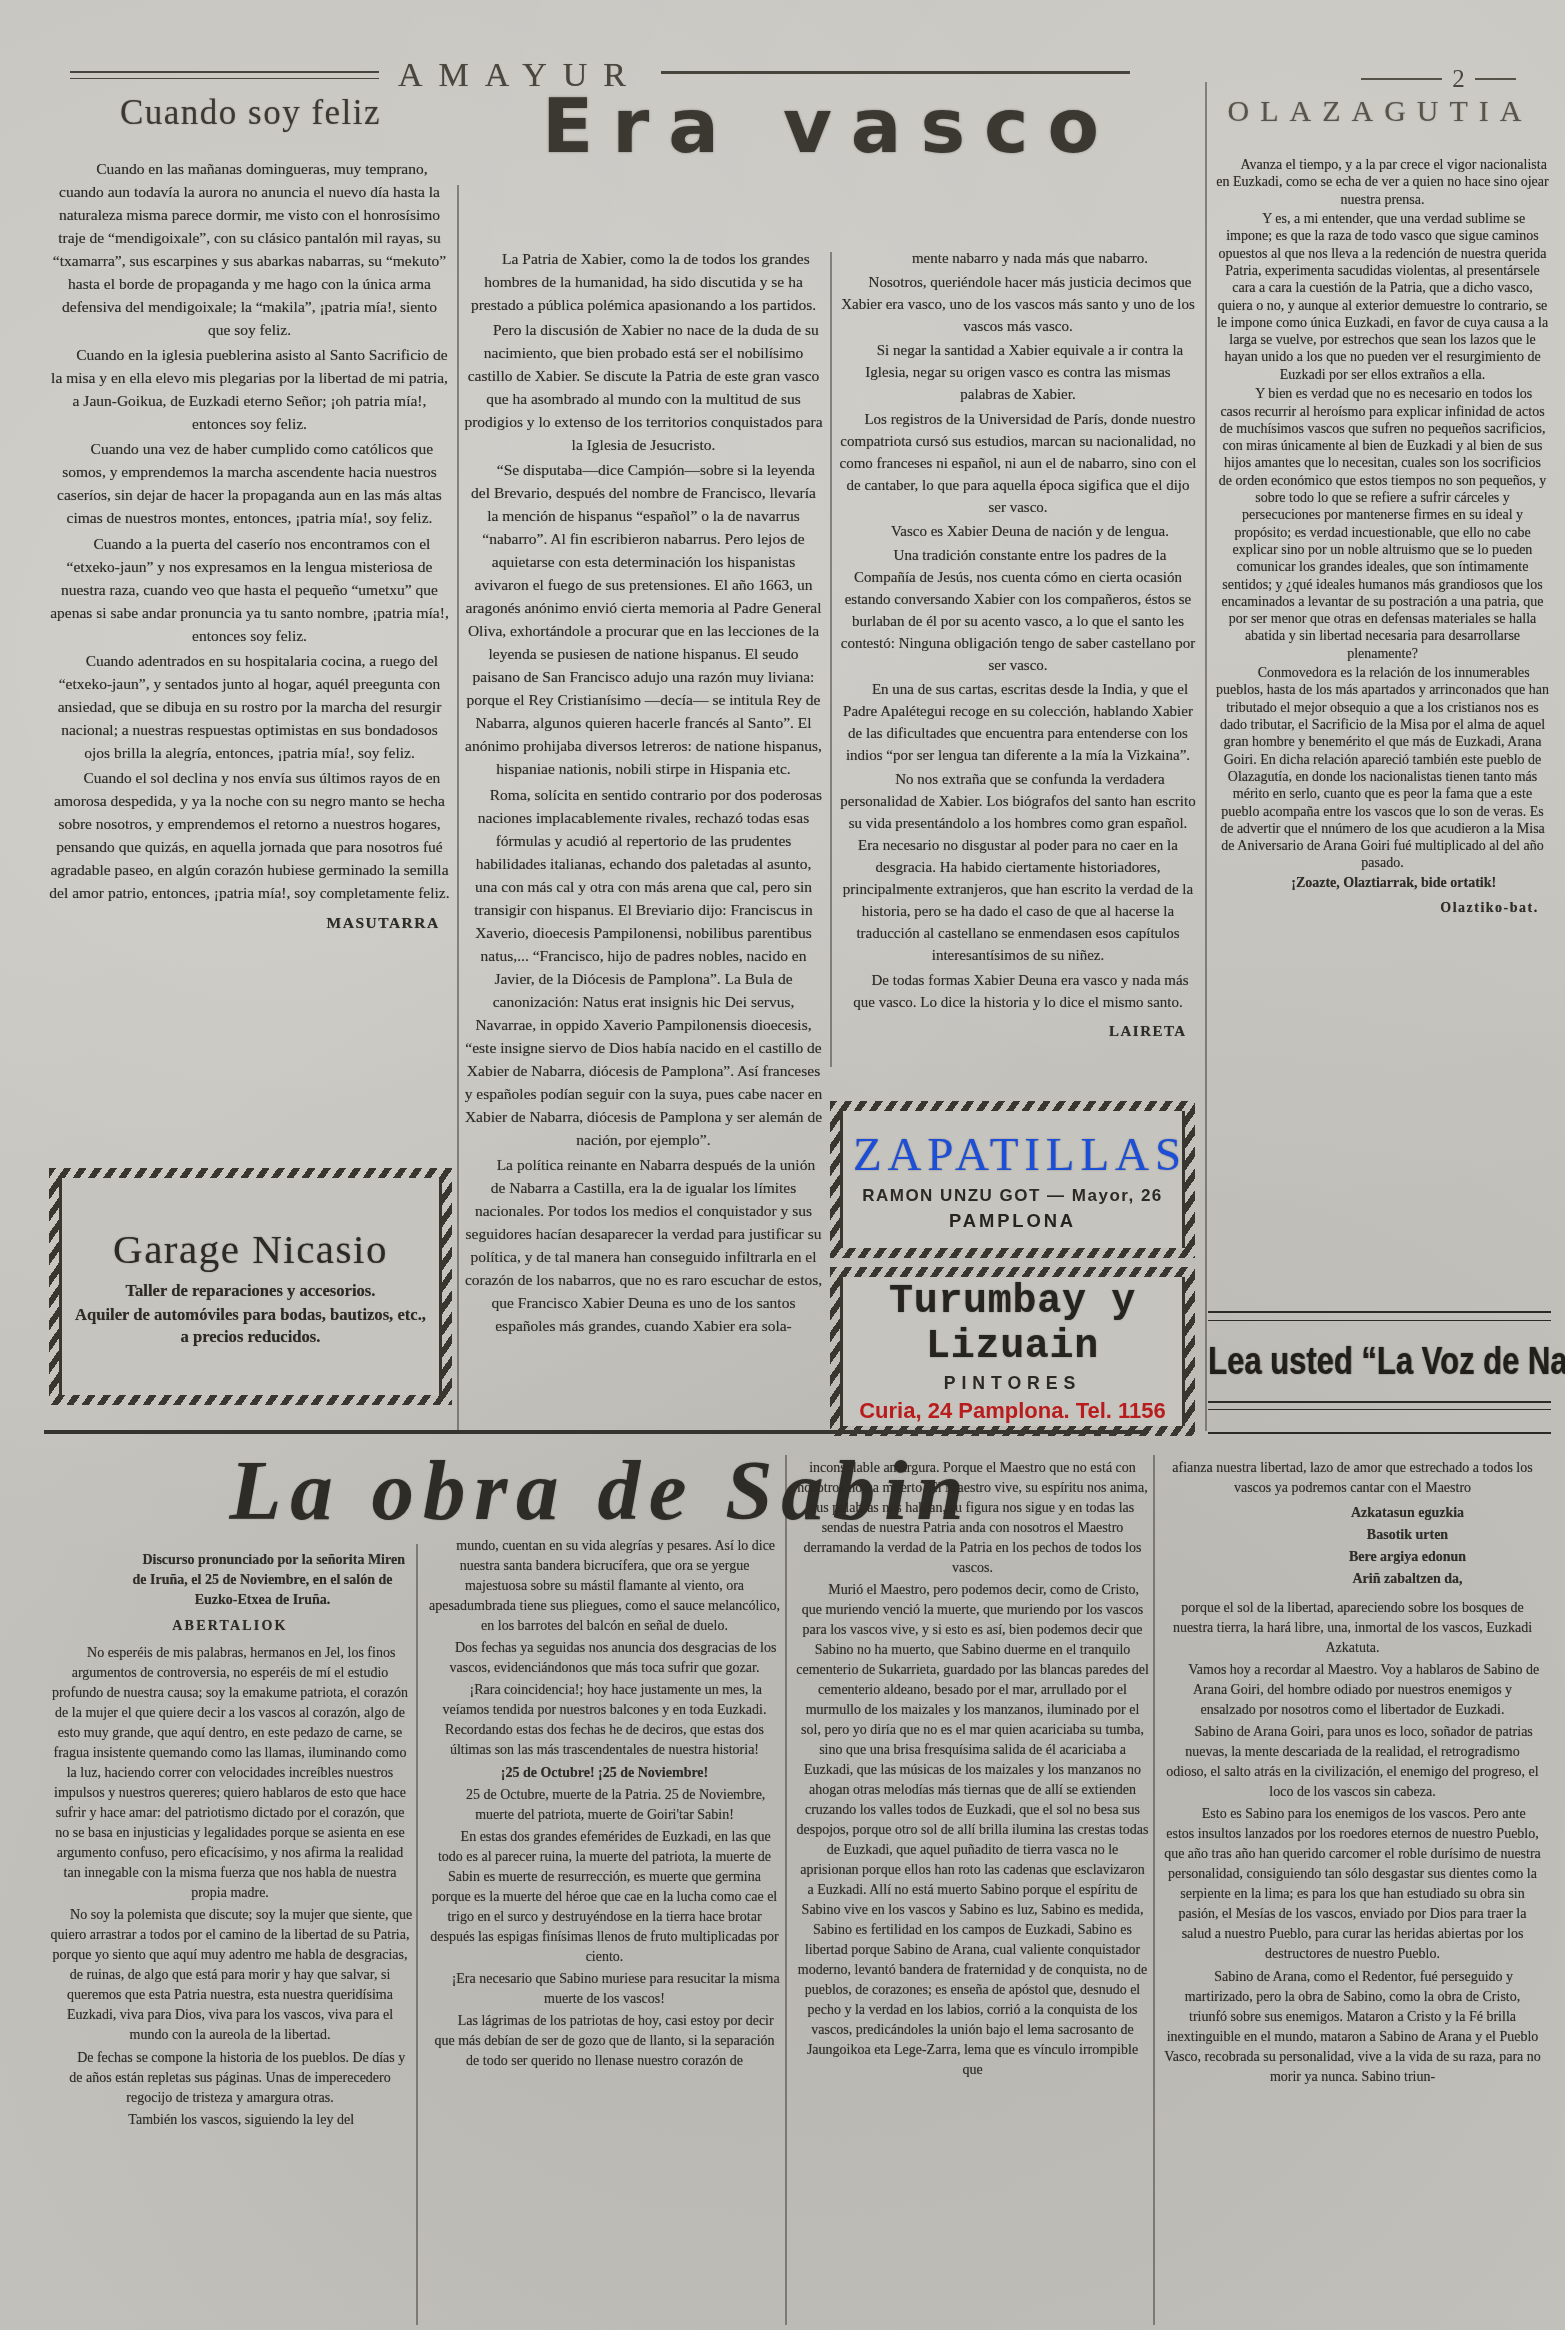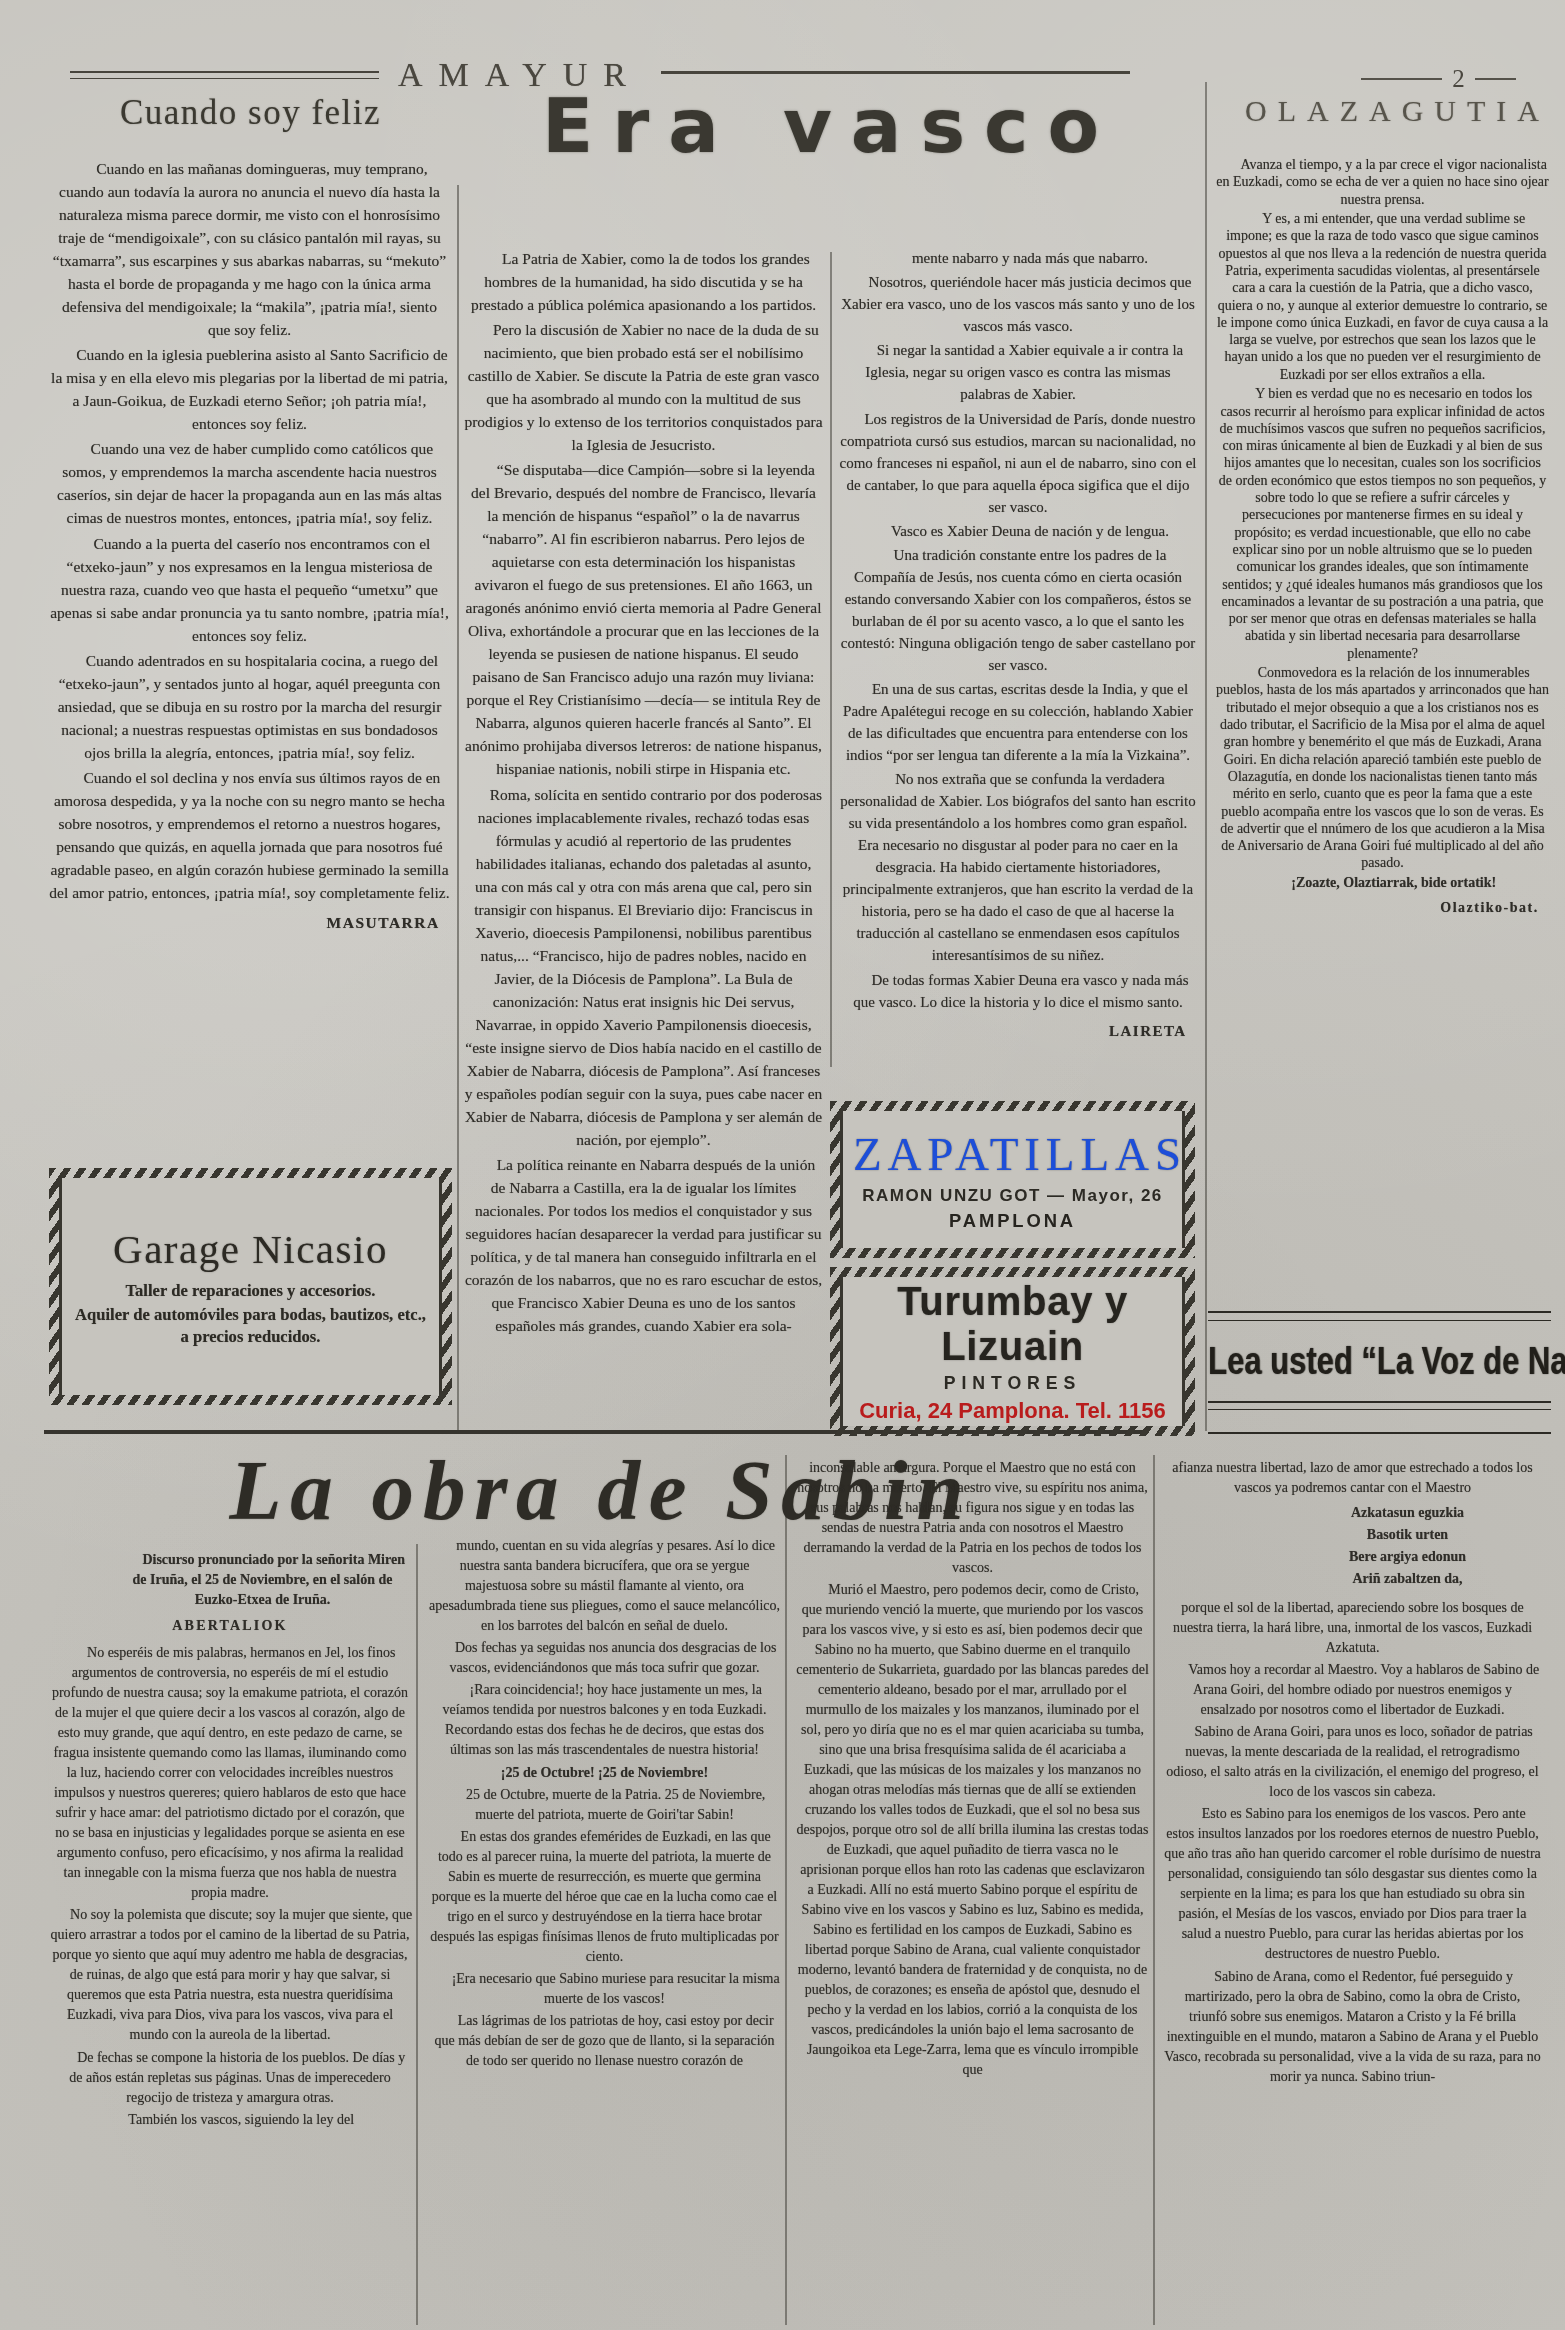--- a/index.html
+++ b/index.html
@@ -23,30 +23,30 @@
   .masthead{position:absolute;left:70px;top:56px;width:1060px;display:flex;align-items:center;gap:19px;}
   .mast-rule{height:5.9px;border-top:2.9px solid #47443c;border-bottom:1.5px solid #47443c;}
   .mast-title{font-size:34px;letter-spacing:16px;color:#4a473f;font-family:"Liberation Serif",serif;text-shadow:0 0 0.7px rgba(40,38,32,.5);white-space:nowrap;}
   .pagenum-wrap{position:absolute;left:1361px;top:65px;width:191px;display:flex;align-items:center;gap:10.3px;color:#4a473f;}
   .dash{height:2.9px;background:#55524a;}
   .pagenum{font-size:25px;font-family:"Liberation Serif",serif;}
   .era-title{position:absolute;left:462px;top:82px;width:736px;text-align:center;
     font-family:"DejaVu Sans",sans-serif;font-weight:bold;font-size:75px;letter-spacing:19px;
     color:#3a3831;text-shadow:0 0 2.2px rgba(50,48,40,.5);white-space:nowrap;}
   .cuando-title{position:absolute;left:49px;top:93px;width:403px;font-size:35px;letter-spacing:1.5px;color:#3b3931;text-shadow:0 0 1.5px rgba(40,38,30,.4);white-space:nowrap;}
-  .olaza-title{position:absolute;left:1210px;top:94px;width:340px;text-align:right;font-size:30px;letter-spacing:11px;color:#57544b;text-shadow:0 0 1.5px rgba(60,58,50,.35);white-space:nowrap;}
+  .olaza-title{position:absolute;left:1210px;top:94px;width:340px;text-align:center;font-size:30px;letter-spacing:11px;color:#57544b;text-shadow:0 0 1.5px rgba(60,58,50,.35);white-space:nowrap;}
   .sabin-title{position:absolute;left:49px;top:1441px;width:1104px;font-size:85px;font-style:italic;font-weight:bold;letter-spacing:8.8px;color:#2e2c26;text-shadow:0 0 1.5px rgba(40,38,30,.4);white-space:nowrap;}
   .adbox{position:absolute;background:repeating-linear-gradient(125deg,#38362f 0 5.9px,rgba(198,196,190,0) 5.9px 12.5px);padding:9.6px;}
   .adbox-inner{background:#c6c4be;height:100%;box-sizing:border-box;text-align:center;border-left:3.7px solid #38362f;border-right:3.7px solid #38362f;display:flex;flex-direction:column;justify-content:center;gap:7.4px;padding:5.9px 10.3px;}
   .ad-title-garage{font-size:41px;letter-spacing:1.5px;color:#2c2a24;text-shadow:0 0 1.5px rgba(30,28,22,.45);}
   .ad-text{font-size:16.6px;font-weight:bold;line-height:22px;color:#2c2a24;text-shadow:0 0 0.7px rgba(30,28,22,.5);}
   .ad-title-zap{font-size:47px;font-weight:normal;letter-spacing:5.9px;color:#1d4ed8;font-family:"Liberation Serif",serif;text-shadow:0 0 1.5px rgba(30,28,22,.5);}
   .ad-sub-zap{font-size:17px;font-weight:bold;font-family:"Liberation Sans",sans-serif;letter-spacing:1.5px;color:#2c2a24;}
   .ad-city{font-size:18.4px;font-weight:bold;font-family:"Liberation Sans",sans-serif;letter-spacing:2.9px;color:#26241f;}
-  .ad-title-tur{font-size:40px;font-weight:bold;font-family:Liberation Sans, sans-serif;color:#26241f;letter-spacing:0.7px;text-shadow:0 0 1.5px rgba(30,28,22,.5);}
+  .ad-title-tur{font-size:40px;font-weight:bold;font-family:Liberation Mono, monospace;color:#26241f;letter-spacing:0.7px;text-shadow:0 0 1.5px rgba(30,28,22,.5);}
   .ad-sub-tur{font-size:17.7px;font-weight:bold;font-family:"Liberation Sans",sans-serif;letter-spacing:5.9px;color:#2c2a24;}
   .ad-line-tur{font-size:22px;font-weight:bold;font-family:"Liberation Sans",sans-serif;color:#b91c1c;}
   .banner{position:absolute;left:1208px;top:1311px;width:343px;height:130px;display:flex;flex-direction:column;justify-content:space-between;}
   .banner .rule2{height:6.6px;border-top:2.9px solid #2c2a24;border-bottom:1.5px solid #2c2a24;}
   .banner-text{font-family:"Liberation Sans",sans-serif;font-weight:700;font-size:31px;color:#211f1a;transform:scaleY(1.25);letter-spacing:0px;text-align:center;text-shadow:0.7px 0.7px 0.7px rgba(25,23,18,.55), 0 0 1.5px rgba(25,23,18,.35);white-space:nowrap;}
   .intro{font-weight:bold;padding-left:65px;}
   .subhead{text-align:center;font-weight:bold;letter-spacing:2.2px;text-indent:0 !important;margin:5.9px 0 7.4px 0 !important;}
   .verse{padding-left:110px;margin:4.4px 0 7.4px 0;}
   .verse p{text-indent:0 !important;margin:0 !important;font-weight:bold;line-height:22px;}
 </style>

